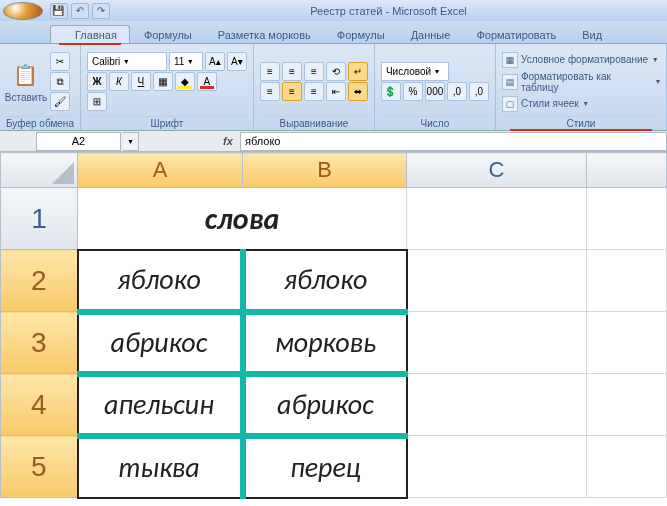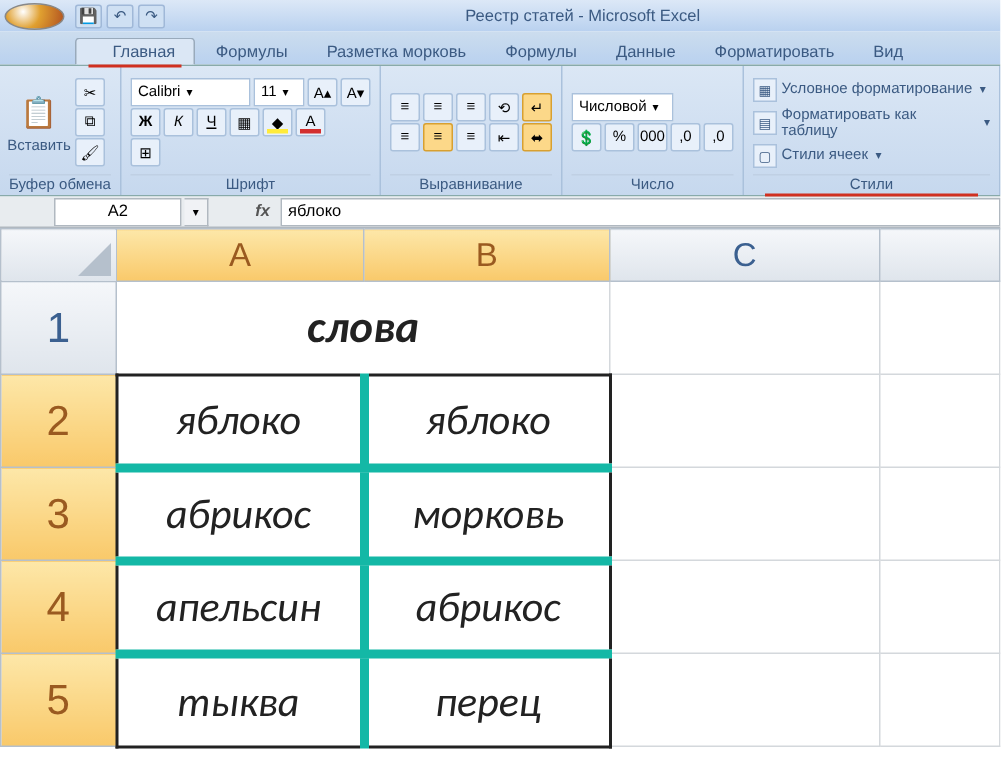--- a/index.html
+++ b/index.html
@@ -28,21 +28,21 @@
 .mini { width:20px; height:19px; border:1px solid #aac1dc; background:#e8f0fa; display:flex; align-items:center; justify-content:center; font-size:10px; border-radius:2px; }
 .mini.active { background:#fcd889; border-color:#d8a030; }
 .combo { height:19px; border:1px solid #aac1dc; background:#fff; font-size:10px; display:flex; align-items:center; padding:0 4px; }
 .combo .dd { margin-left:4px; font-size:8px; }
 .style-row { display:flex; align-items:center; gap:3px; font-size:10px; color:#3b5a82; height:20px; }
 .style-row .sicn { width:16px; height:16px; background:#e8f0fa; border:1px solid #aac1dc; display:flex; align-items:center; justify-content:center; font-size:9px; }
 
 .formula-bar { height:21px; background:#e8ecef; border-bottom:1px solid #b0b8c0; display:flex; align-items:center; }
 .name-box { width:85px; height:19px; margin:0 2px 0 36px; background:#fff; border:1px solid #b0b8c0; font-size:11px; padding:0 4px; display:flex; align-items:center; justify-content:center; }
 .name-dd { width:16px; height:19px; border:1px solid #b0b8c0; border-left:none; background:#f0f2f5; display:flex; align-items:center; justify-content:center; font-size:8px; }
-.fx-btn { width:24px; text-align:center; font-style:italic; font-size:11px; color:#555; margin-left:24px;font-weight:bold; }
+.fx-btn { width:24px; text-align:center; font-style:italic; font-size:11px; color:#555; margin-left:77px;font-weight:bold; }
 .formula-input { flex:1; height:19px; background:#fff; border:1px solid #b0b8c0; font-size:11px; padding:0 4px; display:flex; align-items:center; }
 
 .grid-wrap { position:relative; }
 .grid { border-collapse:collapse; }
 .corner { width:77px; height:35px; background:linear-gradient(#f5f7fa,#dfe5ec); border:1px solid #b5c0cc; position:relative; }
 .corner::after { content:""; position:absolute; right:3px; bottom:3px; border-left:22px solid transparent; border-bottom:22px solid #b5c0cc; }
 .colh { height:35px; background:linear-gradient(#f5f7fa,#dfe5ec); border:1px solid #b5c0cc; font-size:22px; color:#3b6090; text-align:center; font-weight:normal; }
 .colh.sel { background:linear-gradient(#fde7a8,#f9c96a); color:#9a5a20; }
 .colA { width:165px; } .colB { width:164px; } .colC { width:180px; } .colD { width:80px; }
 .rowh { width:77px; background:linear-gradient(#f5f7fa,#dfe5ec); border:1px solid #b5c0cc; font-size:28px; color:#3b6090; text-align:center; font-weight:normal; }

